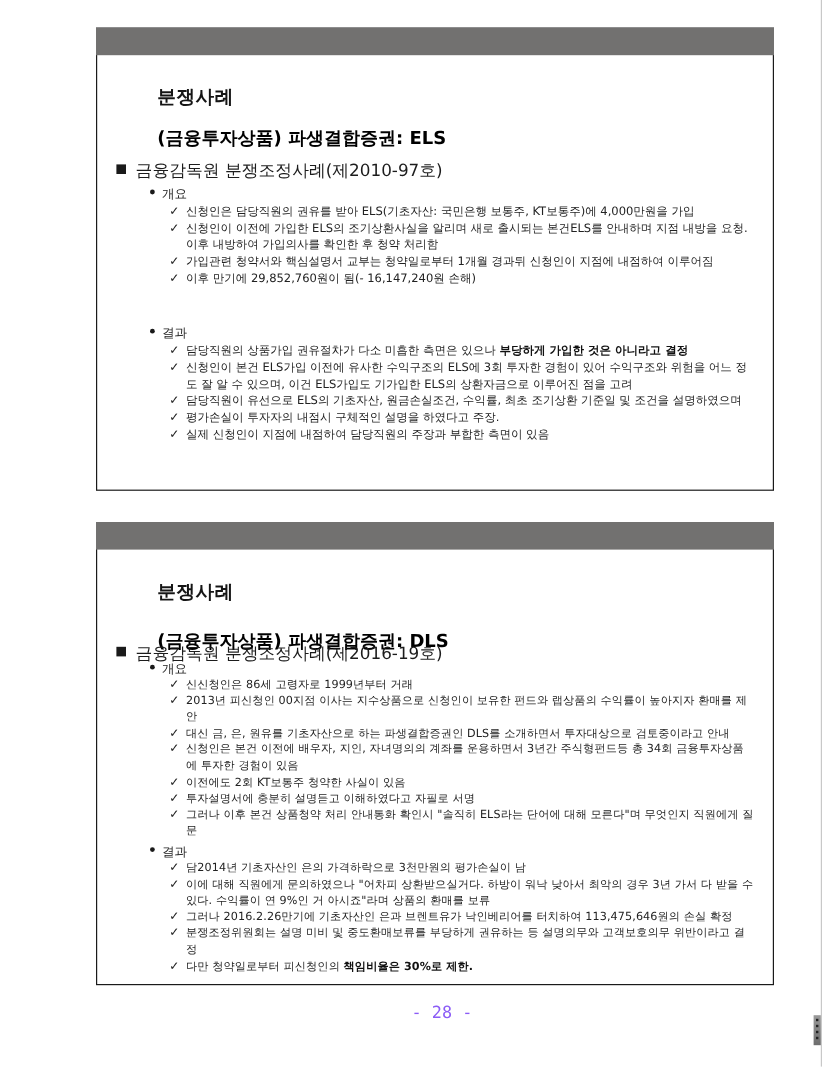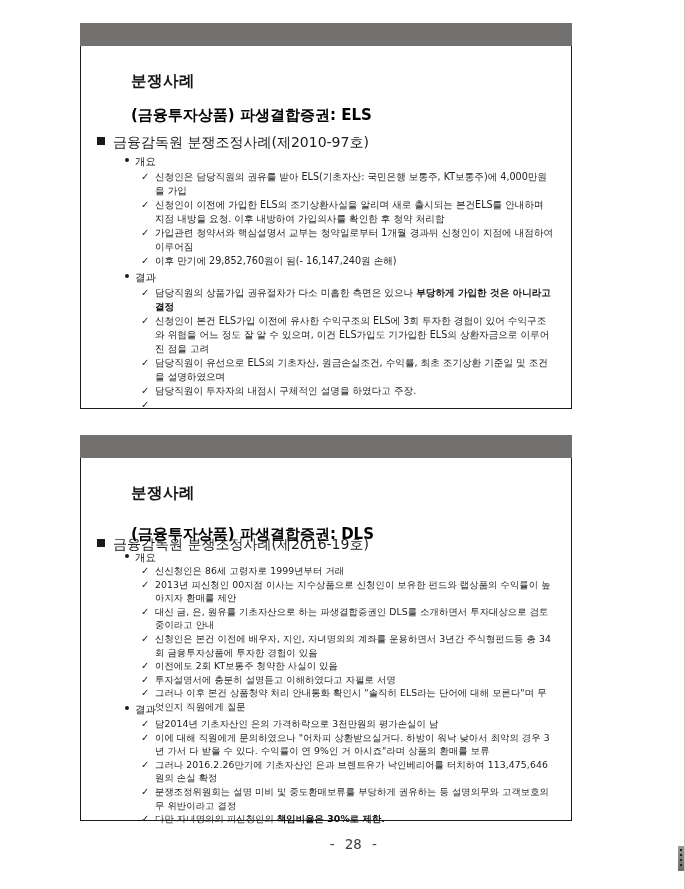--- a/index.html
+++ b/index.html
@@ -13,21 +13,21 @@
     position: absolute; left: 684px; top: 0; width: 1px; height: 889px; background: #c8c8c8;
   }
   .scroll-thumb {
     position: absolute; left: 678px; top: 846px; width: 6px; height: 25px;
     background: linear-gradient(#9a9a9a, #6d6d6d);
   }
   .scroll-thumb span {
     display: block; width: 2px; height: 2px; background: #222; margin: 3px auto 0 auto;
   }
   .slide {
-    position: absolute; left: 80px; width: 492px; box-sizing: border-box;
+    position: absolute; left: 80px; width: 565px; box-sizing: border-box;
     border: 1px solid #1a1a1a; background: #fff;
   }
   .slide .bar { height: 23px; background: #727170; margin: -1px -1px 0 -1px; }
   .slide1 { top: 23px; height: 386px; }
   .slide2 { top: 435px; height: 386px; }
   .title {
     position: absolute; left: 50px; font-weight: bold; font-size: 15.5px; letter-spacing: 0.5px; color: #151515;
   }
   .subtitle {
     position: absolute; left: 50px; font-weight: bold; font-size: 15px; color: #000000;
@@ -39,21 +39,21 @@
   .sec {
     position: absolute; left: 44px; font-size: 10.5px;
   }
   .sec .dot { display: inline-block; width: 4px; height: 4px; border-radius: 50%; background: #1a1a1a; margin-right: 6px; vertical-align: 3px; }
   ul.items { position: absolute; left: 60px; right: 16px; margin: 0; padding: 0; list-style: none; font-size: 9.6px; line-height: 14px; color: #222; }
   ul.items.s2 { font-size: 9.3px; line-height: 13.6px; letter-spacing: 0.1px; }
   ul.items li { position: relative; padding-left: 14px; }
   ul.items li .chk { position: absolute; left: 0; top: 0; font-size: 10px; }
   b { font-weight: bold; color: #111; }
   .page-num {
-    position: absolute; left: 328px; top: 836px; font-size: 14px; color: #404040;
+    position: absolute; left: 343px; top: 836px; font-size: 14px; color: #8b5cf6;
     font-family: "DejaVu Sans Mono", "Liberation Mono", monospace;
   }
 </style>
 </head>
 <body>
 
 <div class="right-rule"></div>
 <div class="scroll-thumb">
     <span></span>
     <span></span>
@@ -77,22 +77,22 @@
     <li><span class="chk">✓</span><span>가입관련 청약서와 핵심설명서 교부는 청약일로부터 1개월 경과뒤 신청인이 지점에 내점하여 이루어짐</span></li>
     <li><span class="chk">✓</span><span>이후 만기에 29,852,760원이 됨(- 16,147,240원 손해)</span></li>
   </ul>
   <div class="sec" style="top:247px">
     <span class="dot"></span><span>결과</span>
   </div>
   <ul class="items" style="top:262px">
     <li><span class="chk">✓</span><span>담당직원의 상품가입 권유절차가 다소 미흡한 측면은 있으나 </span><b>부당하게 가입한 것은 아니라고 결정</b></li>
     <li><span class="chk">✓</span><span>신청인이 본건 ELS가입 이전에 유사한 수익구조의 ELS에 3회 투자한 경험이 있어 수익구조와 위험을 어느 정도 잘 알 수 있으며, 이건 ELS가입도 기가입한 ELS의 상환자금으로 이루어진  점을 고려</span></li>
     <li><span class="chk">✓</span><span>담당직원이 유선으로 ELS의 기초자산, 원금손실조건, 수익률, 최초 조기상환 기준일 및 조건을 설명하였으며</span></li>
-    <li><span class="chk">✓</span><span>담당직원이 투자자의 내점시 구체적인 설명을 하였다고 주장.</span></li>
-    <li><span class="chk">✓</span></li>
+    <li><span class="chk">✓</span><span>평가손실이 투자자의 내점시 구체적인 설명을 하였다고 주장.</span></li>
+    <li><span class="chk">✓</span><span>실제 신청인이 지점에 내점하여 담당직원의 주장과 부합한 측면이 있음</span></li>
   </ul>
 </div>
 
 <div class="slide slide2">
   <div class="bar"></div>
   <div class="title" style="top:47px">분쟁사례</div>
   <div class="subtitle" style="top:89px">(금융투자상품) 파생결합증권: DLS</div>
   <div class="case" style="top:100px">
     <span class="sq"></span><span>금융감독원 분쟁조정사례(제2016-19호)</span>
   </div>
@@ -109,17 +109,17 @@
     <li><span class="chk">✓</span><span>그러나 이후 본건 상품청약 처리 안내통화 확인시 "솔직히 ELS라는 단어에 대해 모른다"며 무엇인지 직원에게 질문</span></li>
   </ul>
   <div class="sec" style="top:267px">
     <span class="dot"></span><span>결과</span>
   </div>
   <ul class="items s2" style="top:281px">
     <li><span class="chk">✓</span><span>담2014년 기초자산인  은의 가격하락으로 3천만원의 평가손실이 남</span></li>
     <li><span class="chk">✓</span><span>이에 대해 직원에게 문의하였으나 "어차피 상환받으실거다. 하방이 워낙 낮아서 최악의 경우 3년 가서 다 받을 수 있다. 수익률이 연 9%인 거 아시죠"라며 상품의 환매를 보류</span></li>
     <li><span class="chk">✓</span><span>그러나 2016.2.26만기에 기초자산인 은과 브렌트유가 낙인베리어를 터치하여 113,475,646원의 손실 확정</span></li>
     <li><span class="chk">✓</span><span>분쟁조정위원회는 설명 미비 및 중도환매보류를 부당하게 권유하는 등 설명의무와 고객보호의무 위반이라고 결정</span></li>
-    <li><span class="chk">✓</span><span>다만 자녀명의의 피신청인의 </span><b>책임비율은 30%로 제한.</b></li>
+    <li><span class="chk">✓</span><span>다만 청약일로부터 피신청인의 </span><b>책임비율은 30%로 제한.</b></li>
   </ul>
 </div>
 
 <div class="page-num">- 28 -</div>
 
 </body></html>

